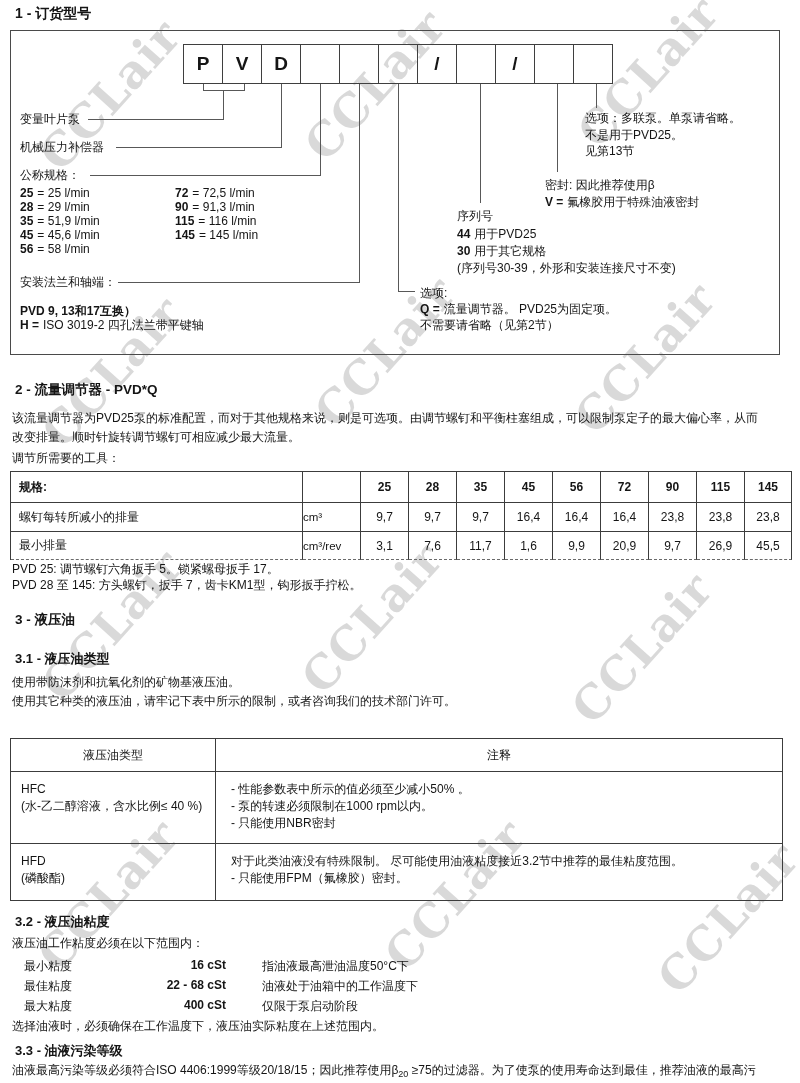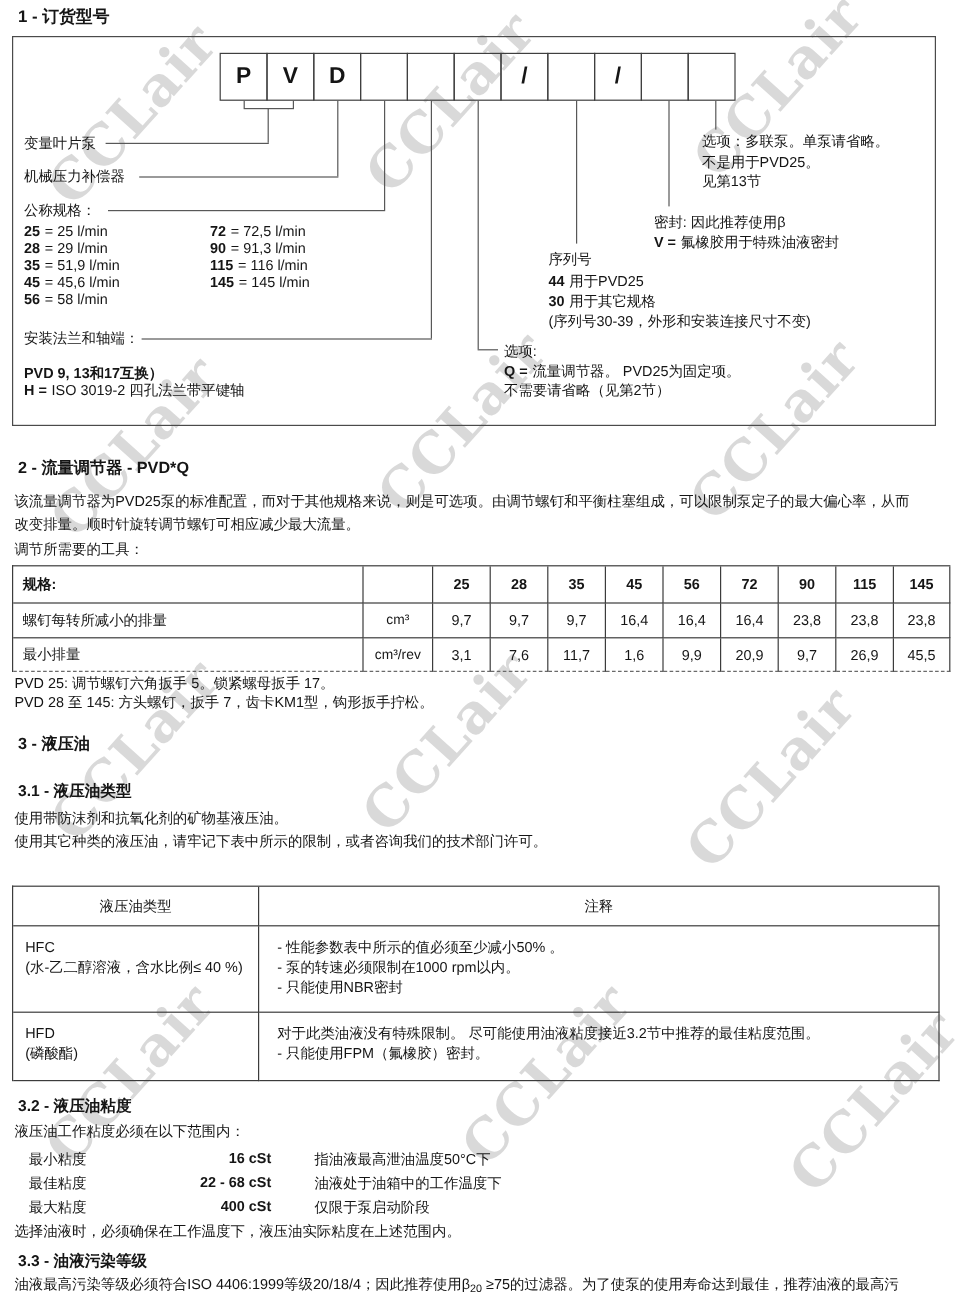--- a/index.html
+++ b/index.html
@@ -21,21 +21,21 @@
         font-weight:bold;font-size:19px;background:transparent;}
   .cbox:first-child{margin-left:0;}
   .ln{position:absolute;background:#585858;}
   .b{font-weight:bold;}
   .code{font-weight:bold;margin-right:4px;}
   table.grid{border-collapse:separate;border-spacing:0;border-left:1.5px solid #3c3c3c;border-top:1.5px solid #3c3c3c;table-layout:fixed;}
   table.grid td{border-right:1px solid #3c3c3c;border-bottom:1px solid #3c3c3c;font-size:12px;
         padding:0;vertical-align:middle;overflow:hidden;}
   table.grid td.hd{font-weight:bold;text-align:center;}
   table.grid td.lab{padding-left:8px;text-align:left;}
-  table.grid td.unit{text-align:center;font-size:11.5px;margin-top:21px;}
+  table.grid td.unit{text-align:left;font-size:11.5px;margin-top:21px;}
   table.grid td.val{text-align:center;}
   table.t1 tr.last td{border-bottom:1.5px dashed #6a6a6a;}
   table.t2 td{vertical-align:top;}
   table.t2 td.hd2{font-weight:normal;text-align:center;vertical-align:middle;}
   .note{font-size:12px;line-height:17px;white-space:nowrap;}
   .vlabel{font-size:12px;white-space:nowrap;}
   .vval{font-size:12px;font-weight:bold;text-align:right;white-space:nowrap;}
   sub.b20{font-size:9px;vertical-align:-3px;}
 </style>
 </head>
@@ -230,16 +230,16 @@
     </div>
     <div class="abs" style="left:0;top:998px">
       <span class="abs vlabel" style="left:24px">最大粘度</span>
       <span class="abs vval" style="left:120px;width:106px">400 cSt</span>
       <span class="abs vlabel" style="left:262px">仅限于泵启动阶段</span>
     </div>
 
     <div class="abs txt" style="left:12px;top:1019px">选择油液时，必须确保在工作温度下，液压油实际粘度在上述范围内。</div>
 
     <div class="abs h3" style="left:15px;top:1042px">3.3 - 油液污染等级</div>
-    <div class="abs txt" style="left:12px;top:1063px"><span>油液最高污染等级必须符合ISO 4406:1999等级20/18/4；因此推荐使用β</span><sub class="b20">20</sub><span> ≥75的过滤器。为了使泵的使用寿命达到最佳，推荐油液的最高污</span></div>
+    <div class="abs txt" style="left:12px;top:1063px"><span>油液最高污染等级必须符合ISO 4406:1999等级20/18/15；因此推荐使用β</span><sub class="b20">20</sub><span> ≥75的过滤器。为了使泵的使用寿命达到最佳，推荐油液的最高污</span></div>
 
   </div>
 </div>
 
 </body></html>

